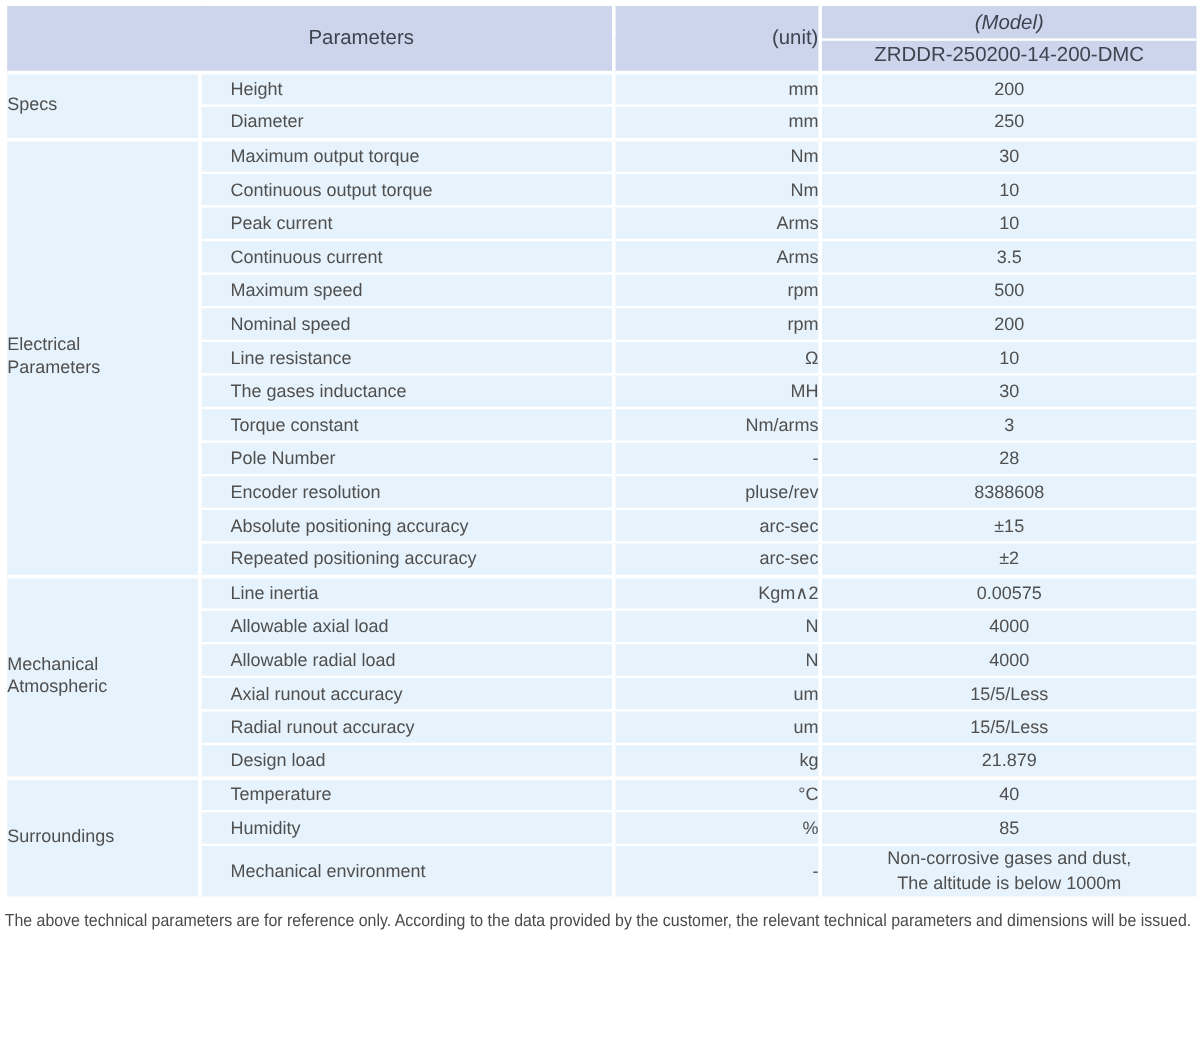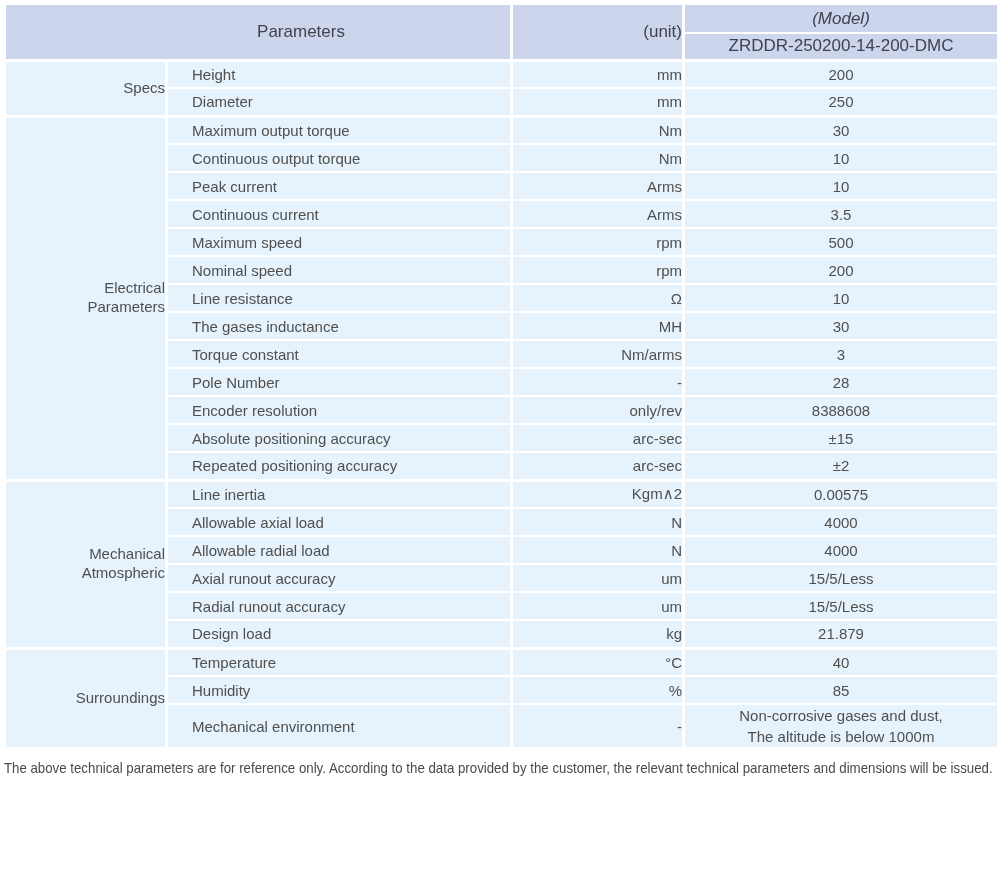--- a/index.html
+++ b/index.html
@@ -36,21 +36,21 @@
   th.h-params { text-align: center; padding-left: 86px; }
   th.h-unit   { text-align: right; }
   th.h-model  { text-align: center; height: 27px; font-style: italic; }
   th.h-model-value { text-align: center; font-size: 14px; height: 25px; color: #44485a; }
   tr.hrow1 { height: 29px; }
   tr.hrow2 { height: 27px; }
 
   
   table.spec tbody td { background: #e7f3fc; font-size: 15px; color: #4f4f4f; height: 28px; }
   td.cat {
-    text-align: right;
+    text-align: left;
     white-space: pre-line;
     line-height: 1.25;
     font-size: 15px;
   }
   td.p { text-align: left; padding-left: 24px; }
   td.u { text-align: right; }
   td.v { text-align: center; }
 
   
   tr.sec-start td { border-top: 3px solid #ffffff; }
@@ -151,21 +151,21 @@
         <td class="u">Nm/arms</td>
         <td class="v">3</td>
       </tr>
       <tr>
         <td class="p">Pole Number</td>
         <td class="u">-</td>
         <td class="v">28</td>
       </tr>
       <tr>
         <td class="p">Encoder resolution</td>
-        <td class="u">only/rev</td>
+        <td class="u">pluse/rev</td>
         <td class="v">8388608</td>
       </tr>
       <tr>
         <td class="p">Absolute positioning accuracy</td>
         <td class="u">arc-sec</td>
         <td class="v">±15</td>
       </tr>
       <tr>
         <td class="p">Repeated positioning accuracy</td>
         <td class="u">arc-sec</td>

